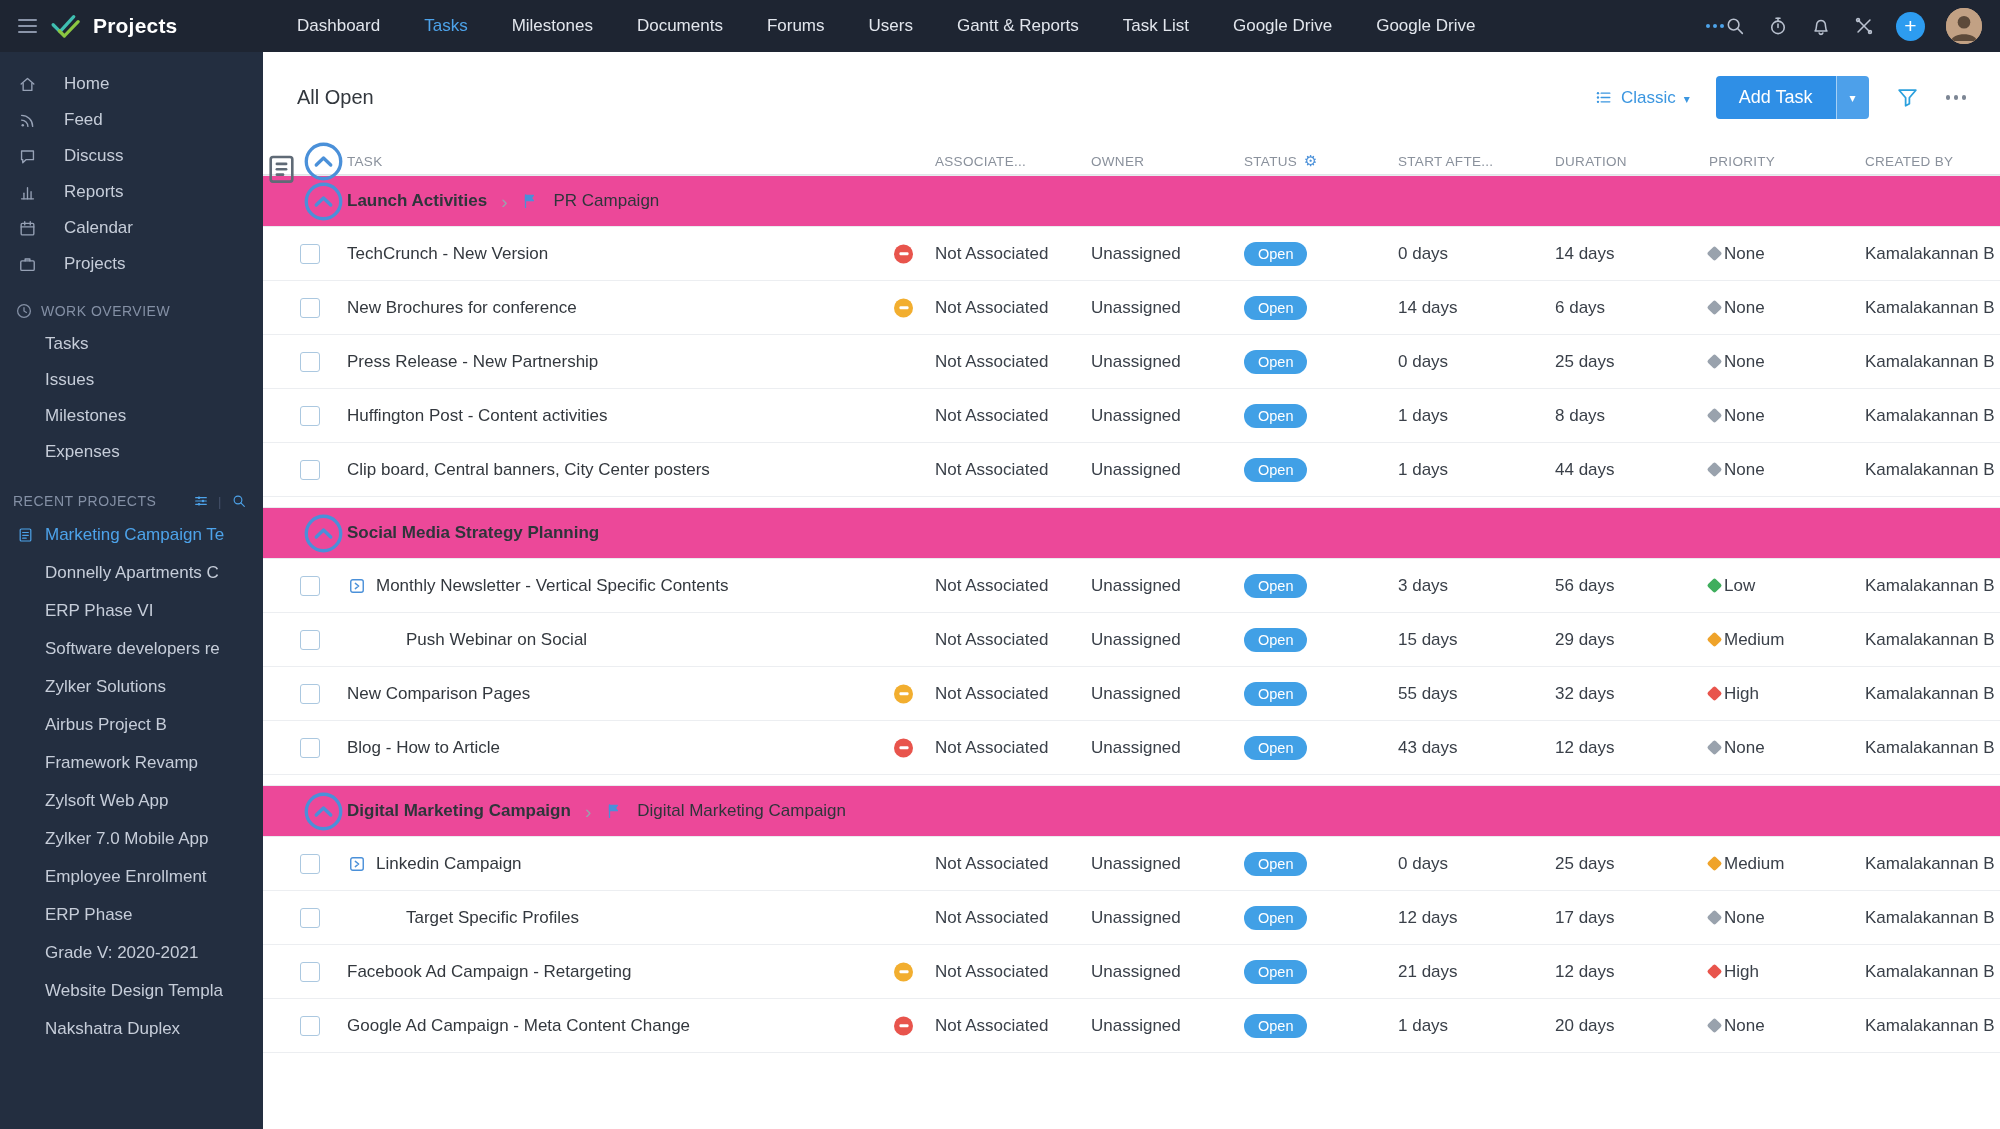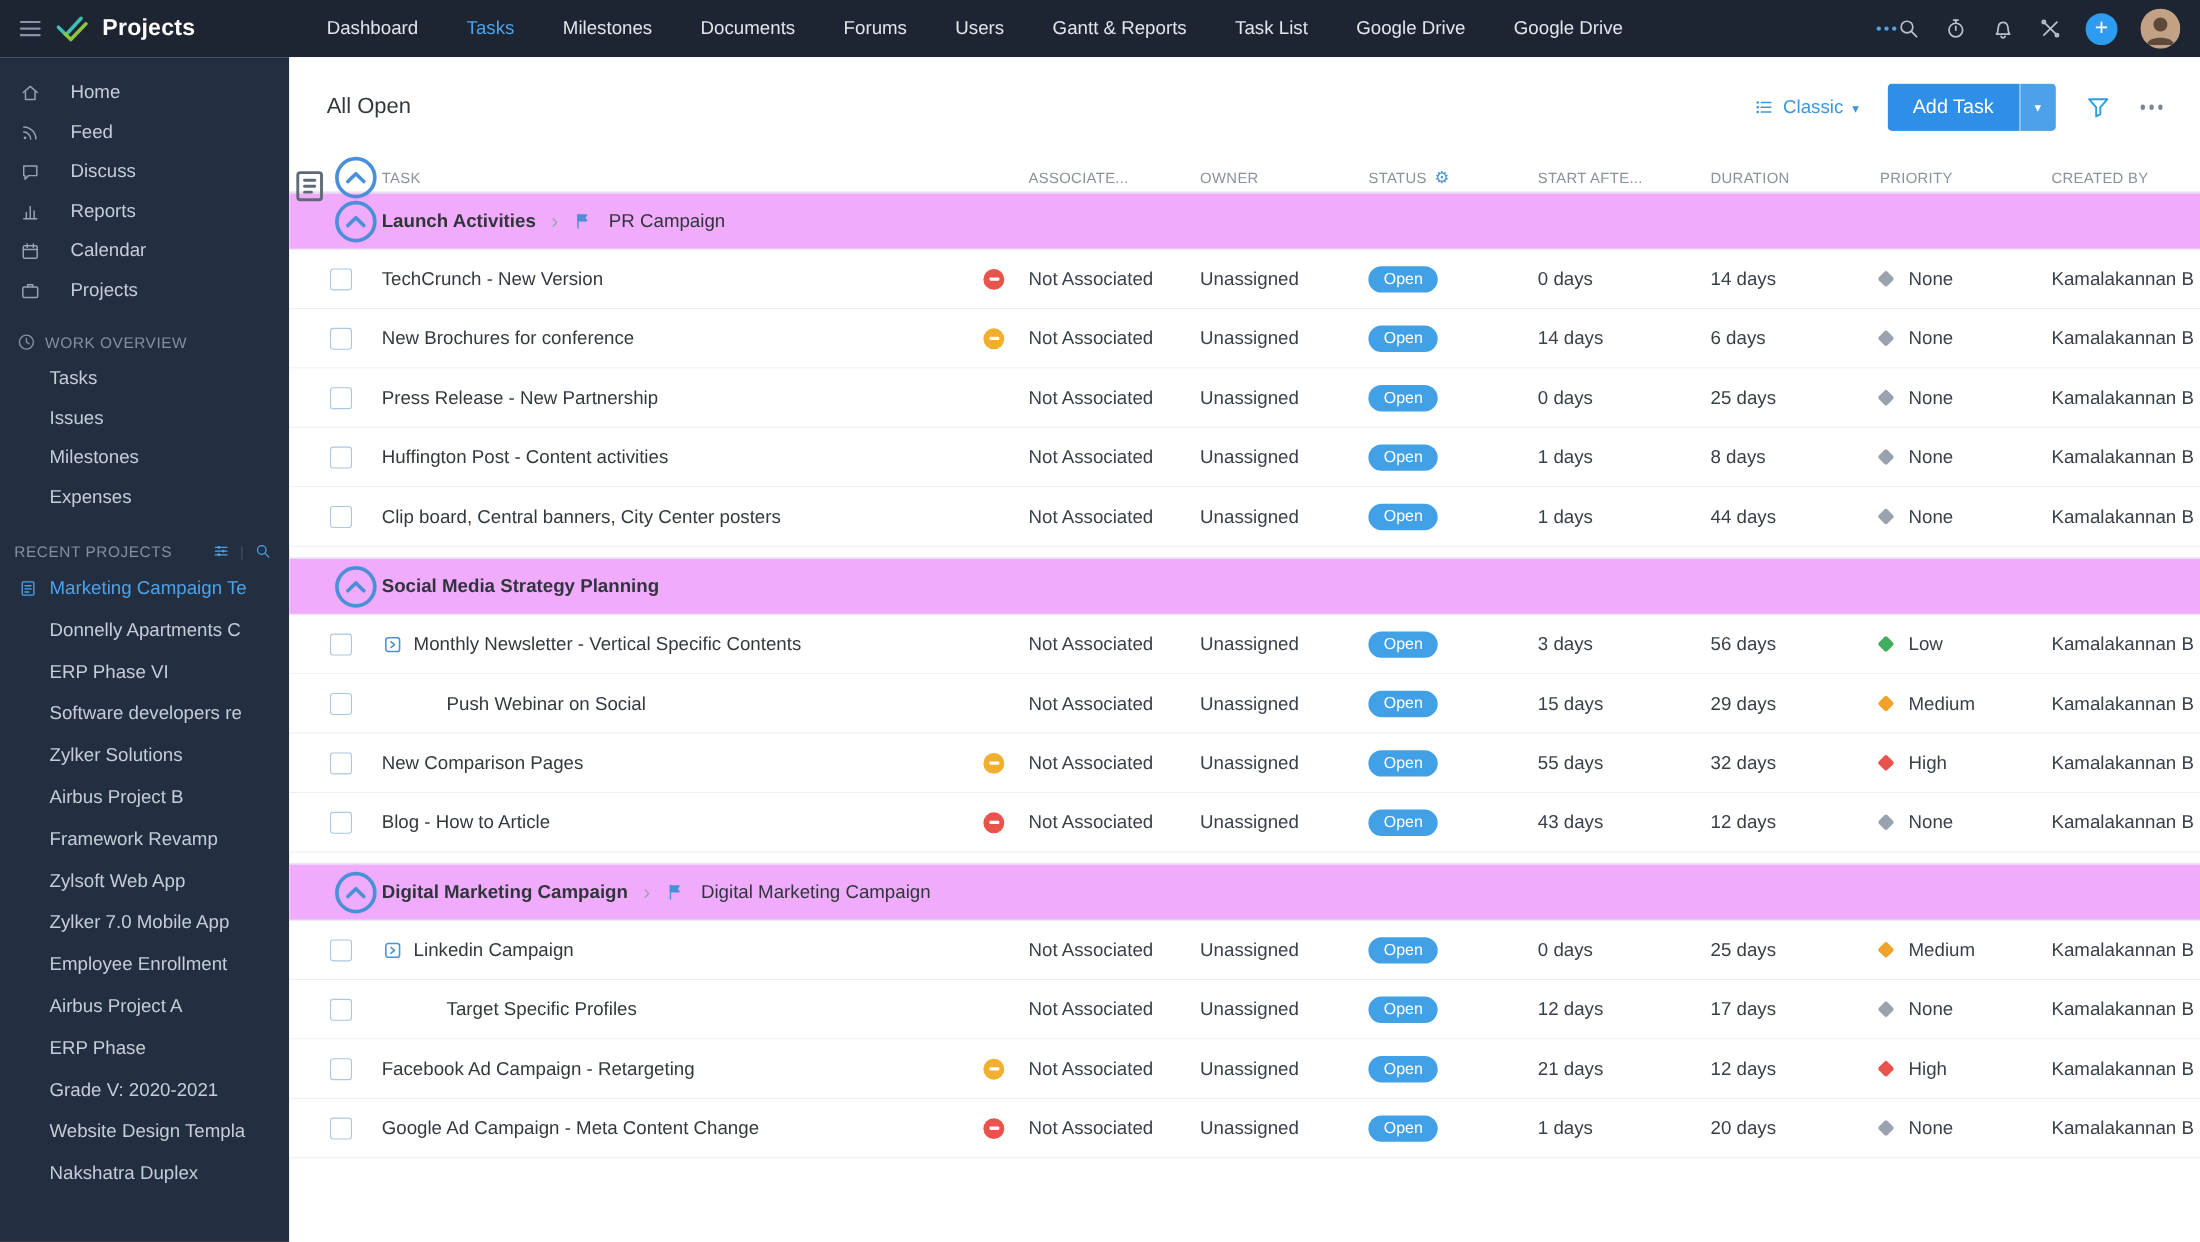--- a/index.html
+++ b/index.html
@@ -60,38 +60,38 @@
   .trow { display:grid; grid-template-columns:37px 47px 1fr 156px 153px 154px 157px 154px 156px 135px; align-items:center; }
   .thead { height:40px; border-bottom:1px solid #e0e4e8; color:#8a919c; font-size:13.5px; letter-spacing:.3px; }
   .th { white-space:nowrap; overflow:hidden; cursor:pointer; }
   .th-status { display:flex; align-items:center; overflow:visible; }
   .gear { cursor:pointer; margin-left:7px; color:#4a90d9; font-size:15px; }
   .gear::after { content:"⚙"; font-family:"DejaVu Sans",sans-serif; }
   .gutter-ic { width:20px; height:20px; margin-left:13px; color:#5f6a76; cursor:pointer; }
   .collapse-ic { width:20px; height:20px; color:#4a90d9; cursor:pointer; }
 
   .group + .group { margin-top:10px; }
-  .group-head { height:52px; background:#f0abfc; border-top:1px solid #e9ecef; border-bottom:1px solid #e9ecef; }
+  .group-head { height:52px; background:#ec4899; border-top:1px solid #e9ecef; border-bottom:1px solid #e9ecef; }
   .group-title-cell { grid-column:3 / -1; display:flex; align-items:center; gap:14px; overflow:hidden; }
   .group-title { font-size:17px; font-weight:bold; color:#2f353b; white-space:nowrap; }
   .crumb { color:#9aa2ad; font-size:19px; line-height:1; }
   .crumb::after { content:"›"; }
   .ms-flag { width:18px; height:18px; color:#4a90d9; flex:0 0 18px; }
   .ms-name { font-size:17px; color:#2f353b; white-space:nowrap; cursor:pointer; }
 
   .task-row { height:54px; border-bottom:1px solid #eceef1; background:#fff; font-size:17px; color:#3a4049; cursor:pointer; }
   .checkbox { width:20px; height:20px; border:1.5px solid #abc8e0; border-radius:3px; background:#fff; cursor:pointer; }
   .task-cell { position:relative; display:flex; align-items:center; overflow:hidden; padding-right:54px; height:100%; }
   .task-name { white-space:nowrap; overflow:hidden; text-overflow:ellipsis; color:#33383e; }
   .exp-ic { width:20px; height:20px; color:#4a90d9; flex:0 0 20px; margin-right:9px; cursor:pointer; }
   .dot { position:absolute; right:22px; top:50%; transform:translateY(-50%); width:19px; height:19px; border-radius:50%; }
   .dot::after { content:""; position:absolute; left:50%; top:50%; width:9px; height:2.6px; transform:translate(-50%,-50%); background:#fff; border-radius:1px; }
   .cell-text { white-space:nowrap; overflow:hidden; }
   .badge { display:inline-block; padding:4px 14px; border-radius:14px; color:#fff; font-size:14.5px; cursor:pointer; }
-  .prio { display:flex; align-items:center; gap:15px; cursor:pointer; }
+  .prio { display:flex; align-items:center; gap:4px; cursor:pointer; }
   .diamond { width:11px; height:11px; transform:rotate(45deg); border-radius:2px; flex:0 0 11px; }
   .ic svg { width:100%; height:100%; display:block; }
 </style>
 </head>
 <body>
 
 <div class="app">
 
   <header class="topbar">
     <div class="brand-area">
@@ -296,23 +296,20 @@
         <div class="proj-item">
           <span>Zylsoft Web App</span>
         </div>
         <div class="proj-item">
           <span>Zylker 7.0 Mobile App</span>
         </div>
         <div class="proj-item">
           <span>Employee Enrollment</span>
         </div>
         <div class="proj-item">
-          <span>Airbus Project A</span>
-        </div>
-        <div class="proj-item">
           <span>ERP Phase</span>
         </div>
         <div class="proj-item">
           <span>Grade V: 2020-2021</span>
         </div>
         <div class="proj-item">
           <span>Website Design Templa</span>
         </div>
         <div class="proj-item">
           <span>Nakshatra Duplex</span>

